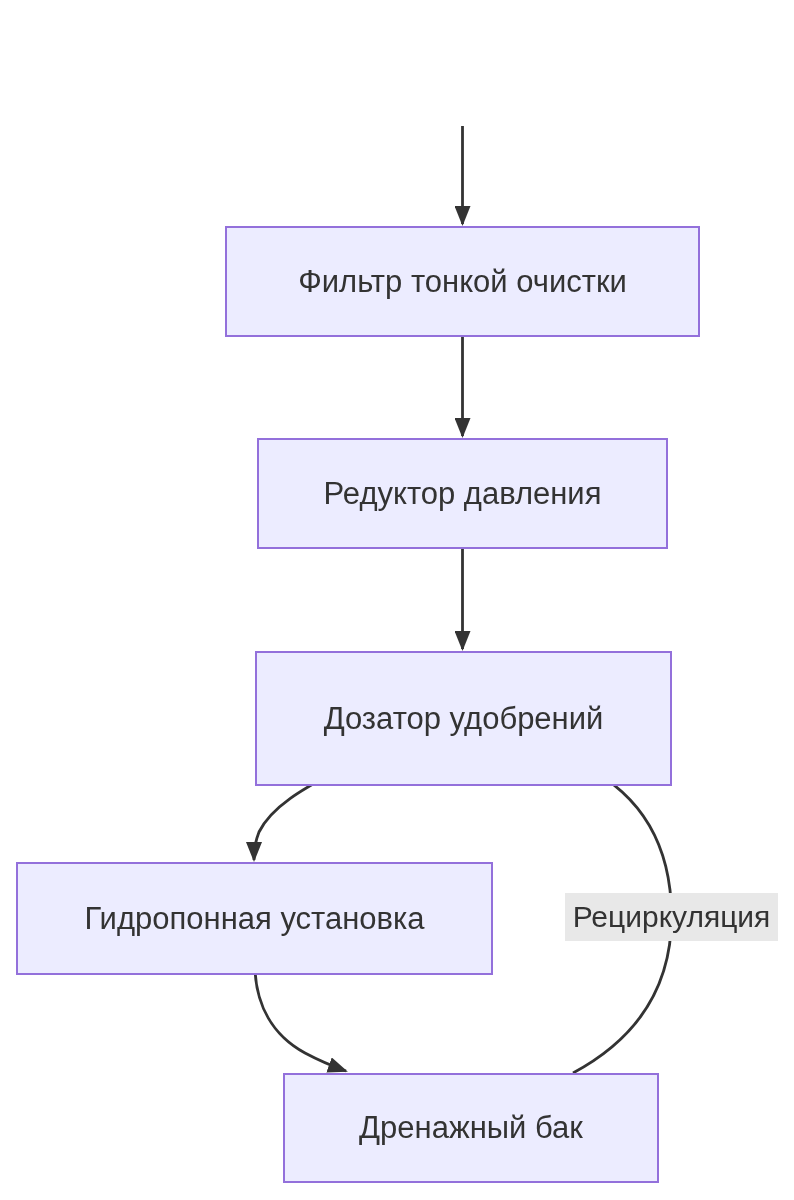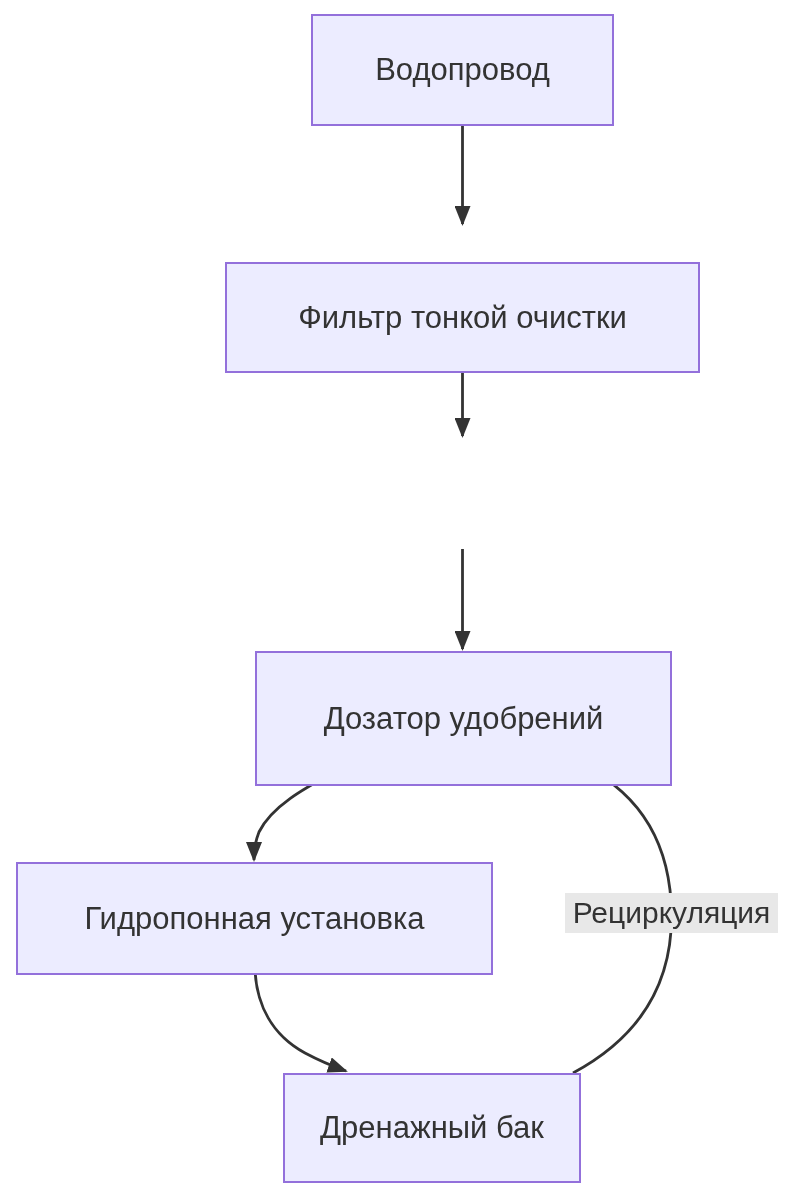--- a/index.html
+++ b/index.html
@@ -43,26 +43,26 @@
     color: #333333;
     display: flex;
     align-items: center;
     justify-content: center;
     font-size: 30px;
     white-space: nowrap;
     padding: 0 6px;
   }
   
   #node-water   { left: 311px; top: 14px;   width: 303px; height: 112px; }
-  #node-filter  { left: 225px; top: 226px;  width: 475px; height: 111px; margin-top: 36px; }
+  #node-filter  { left: 225px; top: 226px;  width: 475px; height: 111px; }
   #node-reducer { left: 257px; top: 438px;  width: 411px; height: 111px; }
   #node-doser   { left: 255px; top: 651px;  width: 417px; height: 135px; }
   #node-hydro   { left: 16px;  top: 862px;  width: 477px; height: 113px; }
-  #node-drain   { left: 283px; top: 1073px; width: 298px; height: 110px; }
-  #edge-label-recirc { left: 565px; top: 893px; width: 213px; height: 40px; }
+  #node-drain   { left: 283px; top: 1073px; width: 376px; height: 110px; }
+  #edge-label-recirc { left: 565px; top: 893px; width: 213px; height: 48px; }
 </style>
 </head>
 <body>
 
 <div id="diagram">
 
   <svg id="edges" viewBox="0 0 794 1200" xmlns="http://www.w3.org/2000/svg">
     <defs>
       <marker id="arrow" markerUnits="userSpaceOnUse" markerWidth="20" markerHeight="16" viewBox="0 0 10 8" refX="9" refY="4" orient="auto">
         <path d="M0,0 L10,4 L0,8 Z" fill="#333333"></path>
@@ -75,28 +75,28 @@
 
     <path d="M462.5,549 L462.5,649" fill="none" stroke="#333333" stroke-width="2.8" marker-end="url(#arrow)"></path>
 
     <path d="M356,760 C320,781 275,800 259,832 C255,842 254,848 254,860" fill="none" stroke="#333333" stroke-width="2.8" marker-end="url(#arrow)"></path>
 
     <path d="M255,971 C257,1005 272,1035 305,1053 C320,1061 332,1066 346,1071" fill="none" stroke="#333333" stroke-width="2.8" marker-end="url(#arrow)"></path>
 
     <path d="M573,1073 C640,1037 672,983 671.5,915 C671,848 645,797 584,766" fill="none" stroke="#333333" stroke-width="2.8" marker-end="url(#arrow)"></path>
   </svg>
 
-  <div class="node" id="node-water">
-    <span>Водопровод</span>
-  </div>
 
   <div class="node" id="node-filter">
     <span>Фильтр тонкой очистки</span>
   </div>
 
+  <div class="node" id="node-reducer">
+    <span>Редуктор давления</span>
+  </div>
 
   <div class="node" id="node-doser">
     <span>Дозатор удобрений</span>
   </div>
 
   <div class="node" id="node-hydro">
     <span>Гидропонная установка</span>
   </div>
 
   <div class="node" id="node-drain">

